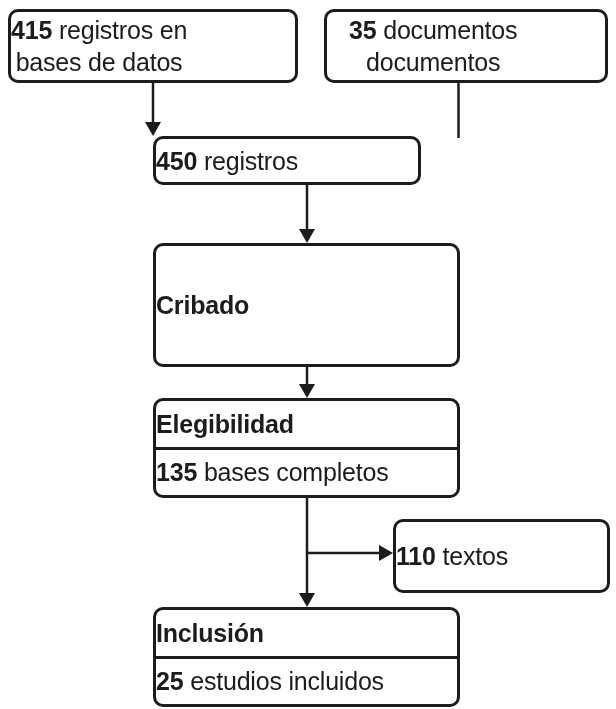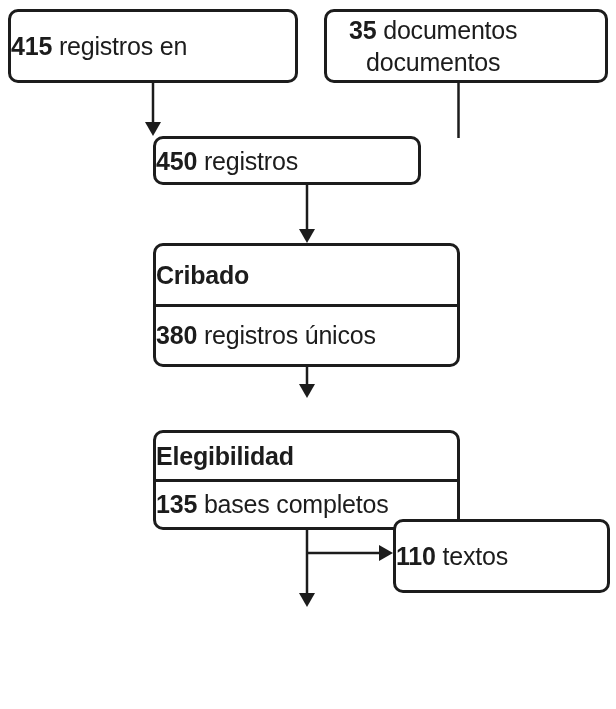--- a/index.html
+++ b/index.html
@@ -37,21 +37,21 @@
     letter-spacing: -0.2px;
   }
   .cell.sep { border-top: 3px solid #1c1c1c; }
   .num, .hdr { font-weight: 700; }
 
   
   .node-db         { left: 8px;   top: 9px;   width: 290px; height: 74px; }
   .node-additional { left: 324px; top: 9px;   width: 284px; height: 74px; padding-left: 22px; }
   .node-total      { left: 153px; top: 136px; width: 268px; height: 49px; }
   .node-screening  { left: 153px; top: 243px; width: 307px; height: 124px; }
-  .node-eligibility{ left: 153px; top: 398px; width: 307px; height: 100px; margin-top: 32px; }
+  .node-eligibility{ left: 153px; top: 398px; width: 307px; height: 100px; }
   .node-excluded   { left: 393px; top: 519px; width: 217px; height: 74px; }
   .node-inclusion  { left: 153px; top: 607px; width: 307px; height: 100px; }
 </style>
 </head>
 <body>
 
 <div class="canvas">
 
   <svg class="connectors" width="616" height="709" viewBox="0 0 616 709" fill="none" stroke="#1c1c1c" stroke-width="2.5">
     <g>
@@ -77,20 +77,21 @@
       <line x1="307" y1="553" x2="380" y2="553"></line>
       <polygon points="379,545 379,561 393,553" fill="#1c1c1c" stroke="none"></polygon>
     </g>
   </svg>
 
   <div class="node node-db">
     <div class="cell">
       <div>
         <span class="num">415</span>
         <span>registros en</span><br>
+        <span>bases de datos</span>
       </div>
     </div>
   </div>
 
   <div class="node node-additional">
     <div class="cell">
       <div>
         <span class="num">35</span>
         <span>documentos</span><br>
         <span>documentos</span>
@@ -104,26 +105,20 @@
         <span class="num">450</span>
         <span>registros</span>
       </div>
     </div>
   </div>
 
   <div class="node node-screening">
     <div class="cell">
       <span class="hdr">Cribado</span>
     </div>
-    <div class="cell sep">
-      <div>
-        <span class="num">380</span>
-        <span>registros únicos</span>
-      </div>
-    </div>
   </div>
 
   <div class="node node-eligibility">
     <div class="cell">
       <span class="hdr">Elegibilidad</span>
     </div>
     <div class="cell sep">
       <div>
         <span class="num">135</span>
         <span>bases completos</span>
@@ -133,14 +128,25 @@
 
   <div class="node node-excluded">
     <div class="cell">
       <div>
         <span class="num">110</span>
         <span>textos</span><br>
       </div>
     </div>
   </div>
 
+  <div class="node node-inclusion">
+    <div class="cell">
+      <span class="hdr">Inclusión</span>
+    </div>
+    <div class="cell sep">
+      <div>
+        <span class="num">25</span>
+        <span>estudios incluidos</span>
+      </div>
+    </div>
+  </div>
 
 </div>
 
 </body></html>

